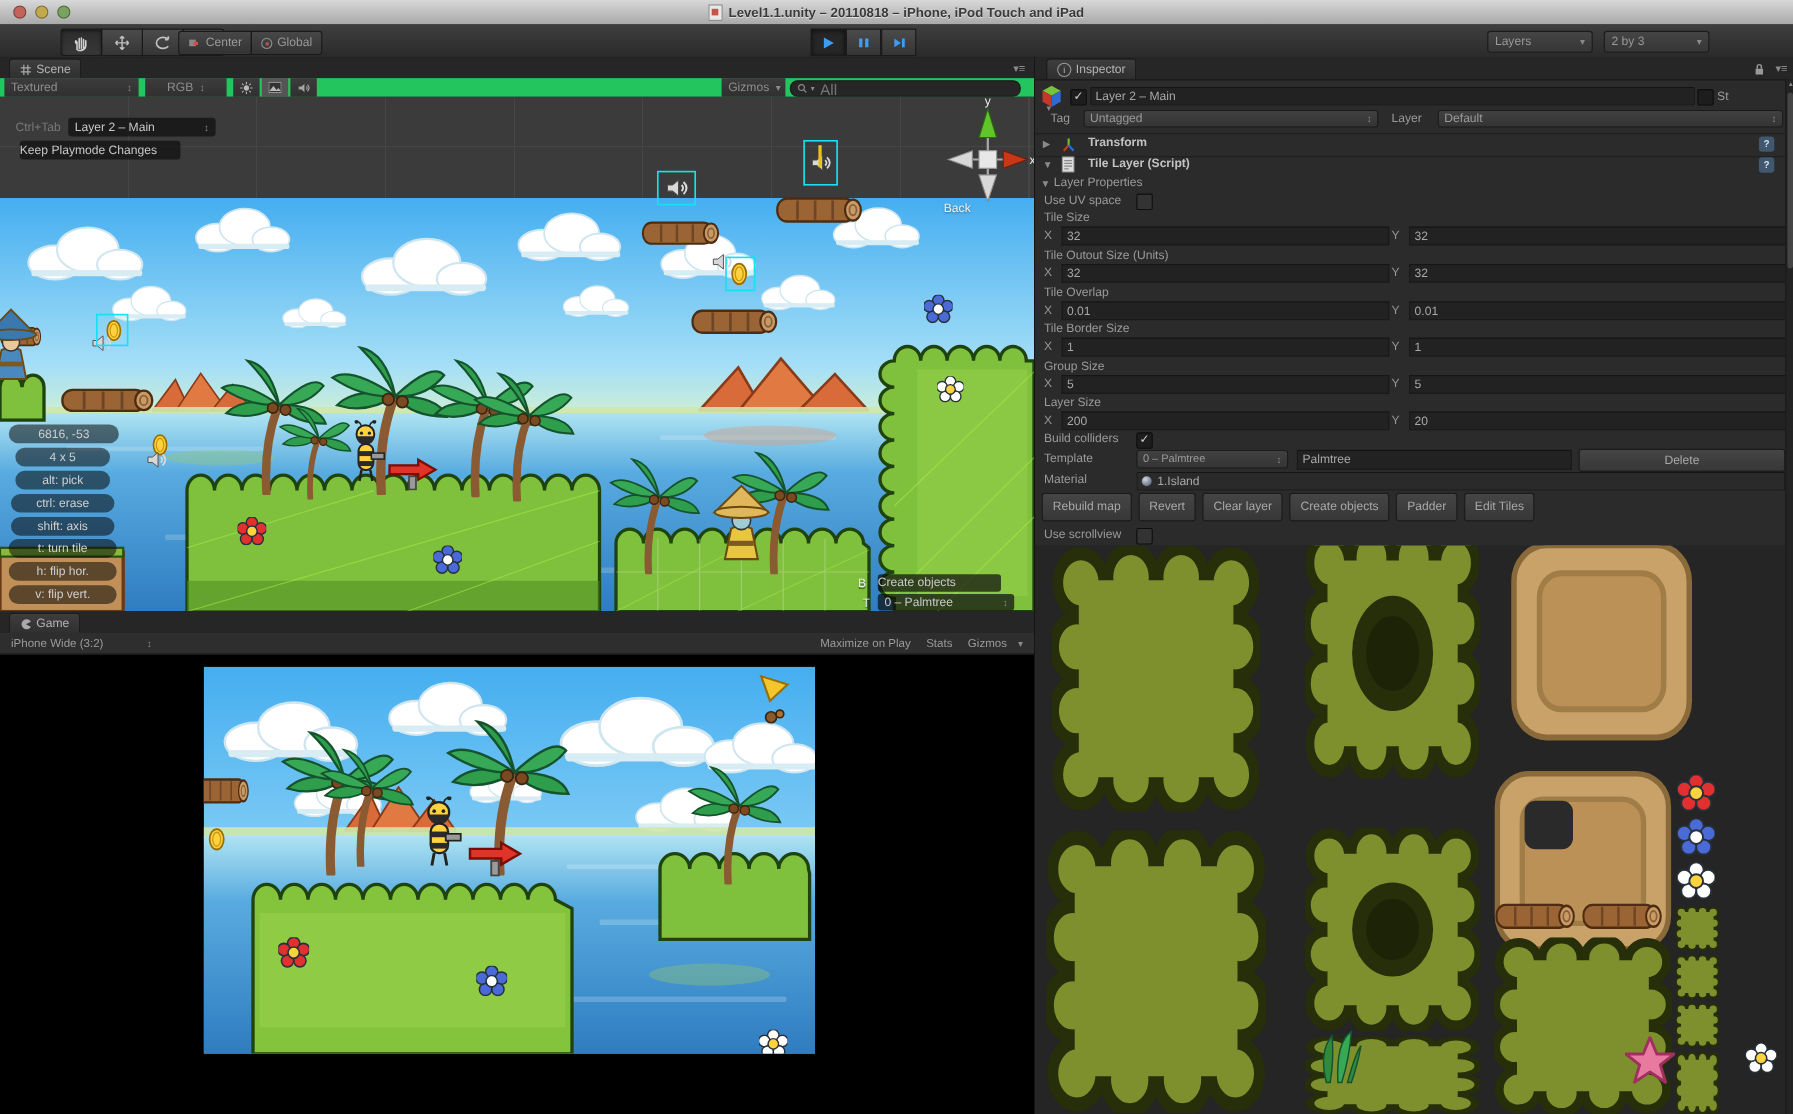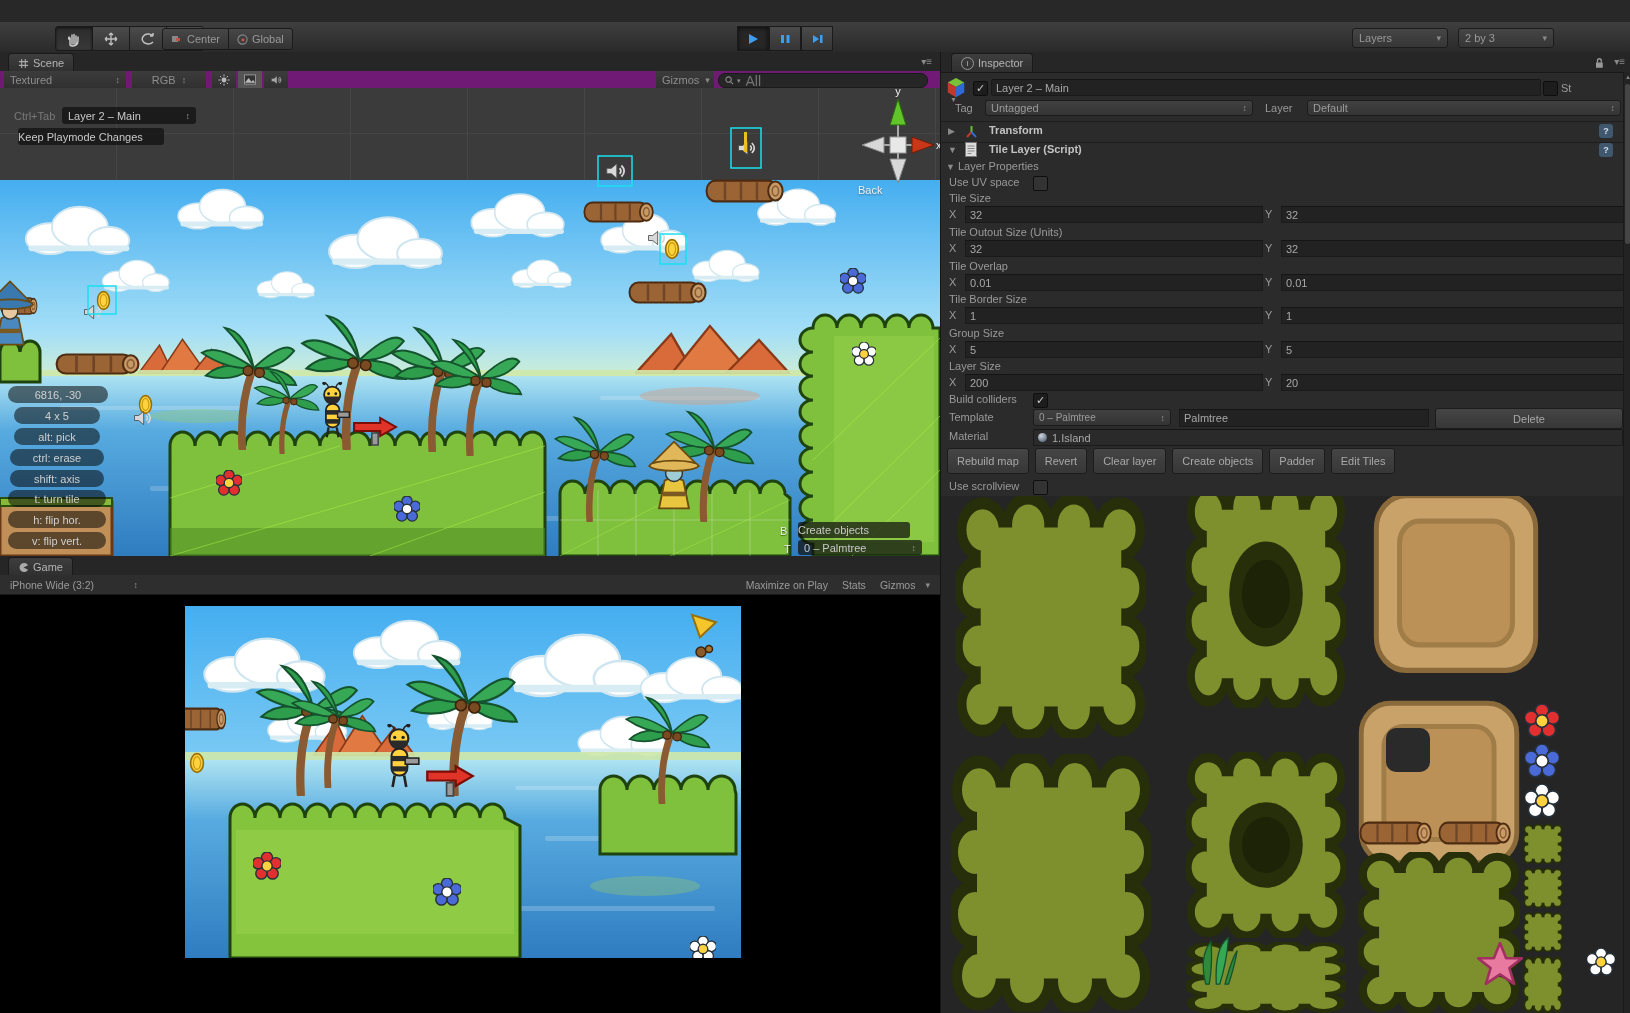--- a/index.html
+++ b/index.html
@@ -187,20 +187,27 @@
         <polygon points="22,1 27.9,15.5 43,15.5 31,25 35.5,40 22,31 8.5,40 13,25 1,15.5 16.1,15.5" fill="#e87aa0" stroke="#a03060" stroke-width="2.5" stroke-linejoin="round"></polygon>
       </symbol>
       <symbol id="plant" viewBox="0 0 48 56" preserveAspectRatio="none">
         <path d="M10,54 Q2,24 16,8 Q18,32 14,54 Z" fill="#2f8a3c" stroke="#14532d" stroke-width="1.5"></path>
         <path d="M22,54 Q20,14 36,4 Q34,30 26,54 Z" fill="#37a956" stroke="#14532d" stroke-width="1.5"></path>
         <path d="M32,54 Q40,26 46,18 Q42,38 36,54 Z" fill="#2f8a3c" stroke="#14532d" stroke-width="1.5"></path>
       </symbol>
     </defs>
   </svg>
 
+  <div class="abs titlebar">
+    <span class="tl" style="left:12px;background:#c0645c"></span>
+    <span class="tl" style="left:32px;background:#c2a94e"></span>
+    <span class="tl" style="left:52px;background:#79a35e"></span>
+    <span class="doc-icon"></span>
+    <span>Level1.1.unity – 20110818 – iPhone, iPod Touch and iPad</span>
+  </div>
 
   <div class="abs toolbar">
     <div class="toolbtn first active" style="left:55px">
       <svg width="16" height="16" viewBox="0 0 16 16">
         <path d="M4,14 V7 M6,13 V4 M8,13 V3.5 M10,13 V5 M4,9 Q2,8 3,6 M4,14 q2,2 6,0 q2,-1 2,-4 V6" stroke="#d0d0d0" stroke-width="1.4" fill="none" stroke-linecap="round"></path>
         </svg>
     </div>
     <div class="toolbtn" style="left:92px">
       <svg width="16" height="16" viewBox="0 0 16 16">
         <path d="M8,2 V14 M2,8 H14 M8,2 l-2,2 M8,2 l2,2 M8,14 l-2,-2 M8,14 l2,-2 M2,8 l2,-2 M2,8 l2,2 M14,8 l-2,-2 M14,8 l-2,2" stroke="#c0c0c0" stroke-width="1.3" fill="none"></path>
@@ -263,21 +270,21 @@
   <div class="abs" style="left:0;top:52px;width:995px;height:504px">
     <div class="abs panel-tabbar" style="left:0;top:0;width:940px;height:19px">
       <div class="tab" style="left:8px">
         <svg width="11" height="11" viewBox="0 0 12 12">
           <path d="M1,4 h10 M1,8 h10 M4,1 v10 M8,1 v10" stroke="#aaa" stroke-width="1.2"></path>
           </svg>
         <span>Scene</span>
       </div>
       <div class="abs" style="right:8px;top:4px;color:#8a8a8a;font-size:10px">▾≡</div>
     </div>
-    <div class="abs" style="left:0;top:19px;width:940px;height:17px;background:#701a75;border-bottom:1px solid #1c1c1c">
+    <div class="abs" style="left:0;top:19px;width:940px;height:17px;background:#22c55e;border-bottom:1px solid #1c1c1c">
       <div class="minitool abs" style="left:4px;width:122px;justify-content:space-between">
         <span>Textured</span>
           <span class="caret">↕</span>
       </div>
       <div class="minitool abs" style="left:132px;width:74px;justify-content:center">
         <span>RGB</span>
           <span class="caret">↕</span>
       </div>
       <div class="minitool abs" style="left:212px;width:24px;justify-content:center">
         <svg width="12" height="12" viewBox="0 0 12 12">
@@ -414,21 +421,21 @@
       <div class="abs" style="left:858px;top:96px;color:#f0f0f0;font-size:11px;text-shadow:0 1px 2px rgba(0,0,0,.4)">Back</div>
       <div class="abs" style="left:14px;top:22px;color:#787878">Ctrl+Tab</div>
       <div class="sbtn" style="left:62px;top:19px;width:122px;height:17px;justify-content:space-between;padding:0 6px">
         <span>Layer 2 – Main</span>
           <span class="caret">↕</span>
       </div>
       <div class="sbtn" style="left:18px;top:40px;width:146px;height:17px">
         <span>Keep Playmode Changes</span>
       </div>
 
-      <div class="pill" style="left:8px;top:298px;width:80px">6816, -30</div>
+      <div class="pill" style="left:8px;top:298px;width:80px">6816, -53</div>
       <div class="pill" style="left:14px;top:319px;width:66px">4 x 5</div>
       <div class="pill" style="left:14px;top:340px;width:66px">alt: pick</div>
       <div class="pill" style="left:10px;top:361px;width:74px">ctrl: erase</div>
       <div class="pill" style="left:10px;top:382px;width:74px">shift: axis</div>
       <div class="pill" style="left:8px;top:402px;width:78px">t: turn tile</div>
       <div class="pill" style="left:8px;top:423px;width:78px">h: flip hor.</div>
       <div class="pill" style="left:8px;top:444px;width:78px">v: flip vert.</div>
 
       <div class="abs" style="left:780px;top:437px;color:#e6efef;text-shadow:0 1px 1px rgba(0,0,0,.5)">B</div>
       <div class="sbtn" style="left:798px;top:434px;width:112px;height:16px">

